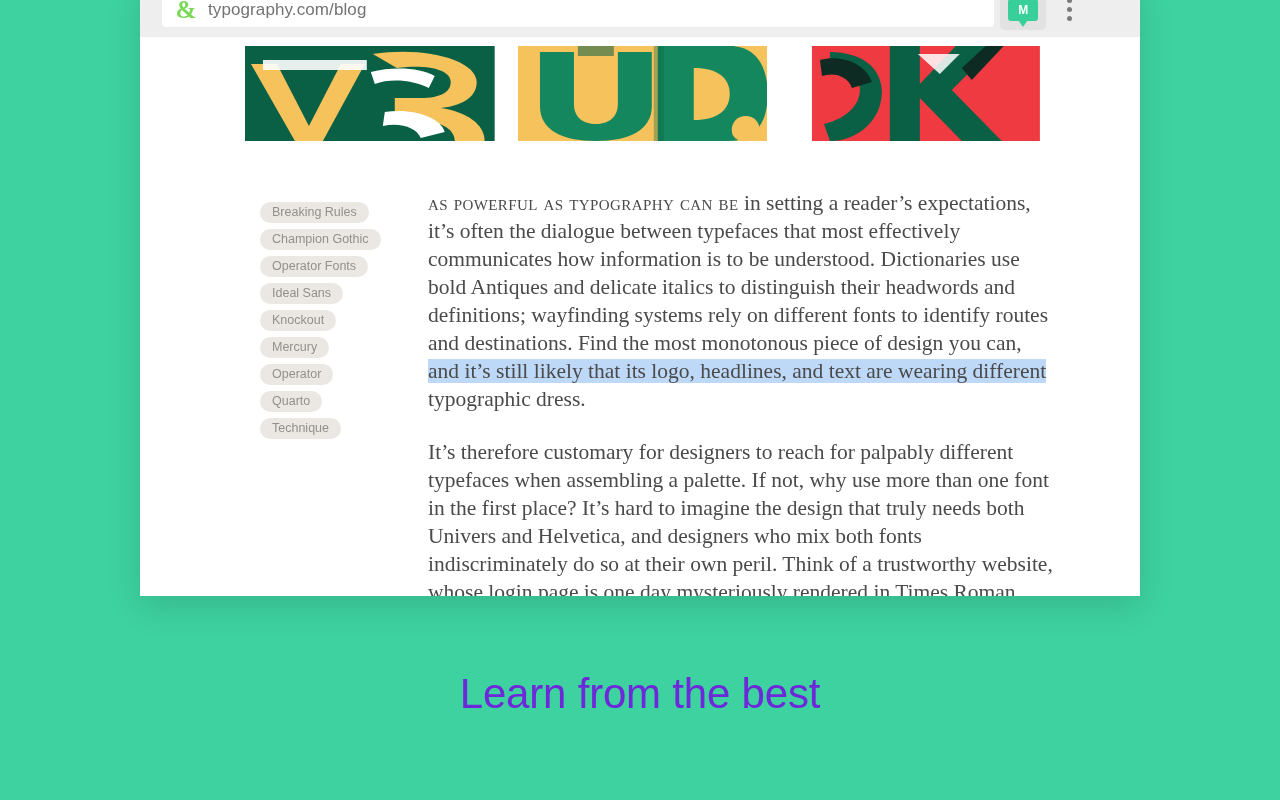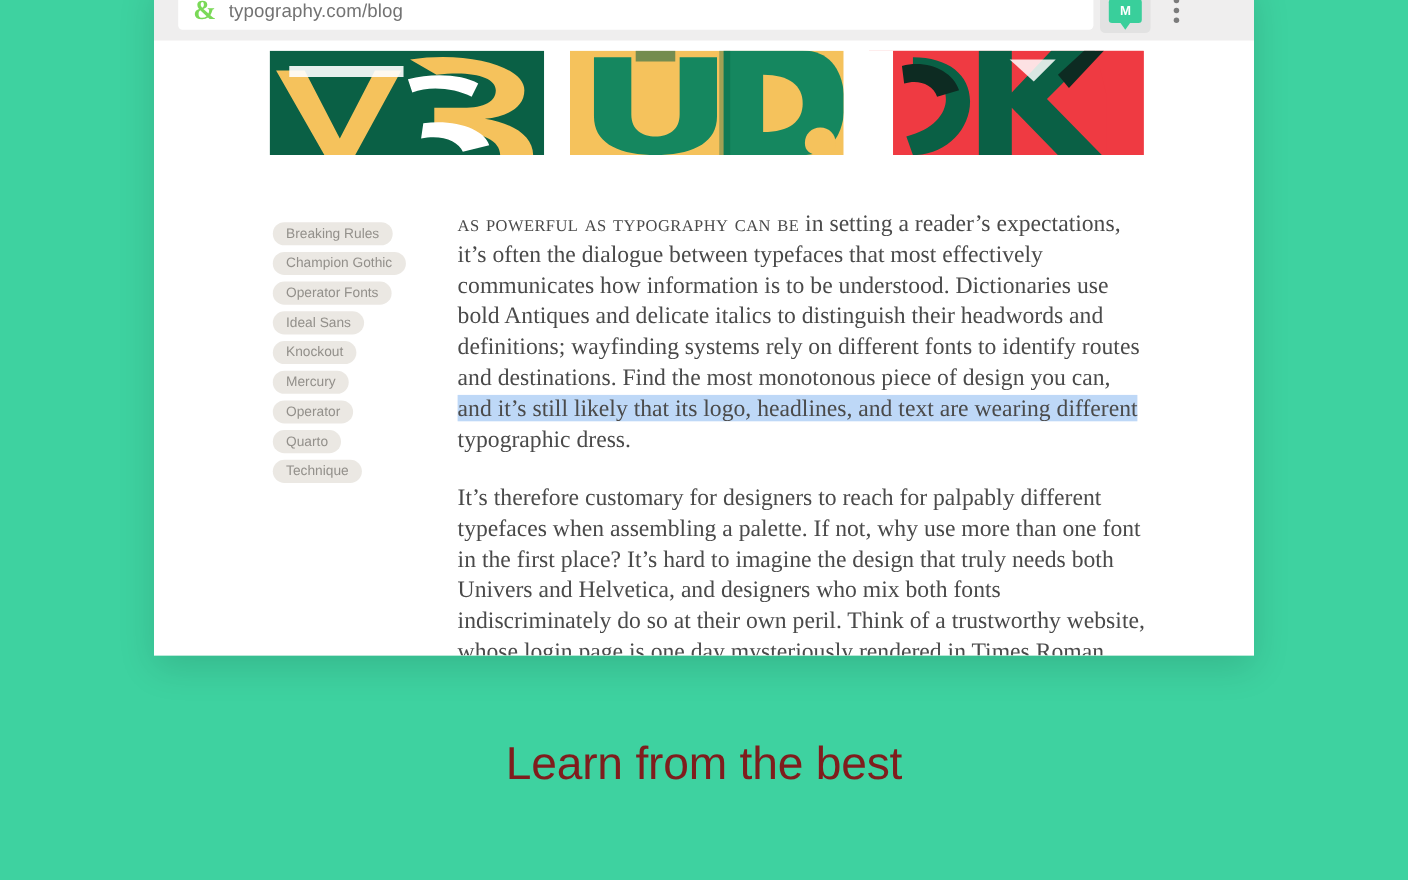--- a/index.html
+++ b/index.html
@@ -167,21 +167,21 @@
     position: relative;
     width: 250px;
     height: 95px;
     overflow: hidden;
   }
   .hero-panel svg { display: block; width: 100%; height: 100%; }
 
   
   #article {
     position: absolute;
-    left: 4px;
+    left: 16px;
     top: 104px;
     width: 1000px;
     height: 455px;
   }
 
   #tag-list {
     position: absolute;
     left: 104px;
     top: 61px;
     width: 160px;
@@ -268,21 +268,21 @@
     margin-top: 3px;
   }
 
   
   #page-heading {
     position: absolute;
     left: 0;
     top: 668px;
     width: 1280px;
     text-align: center;
-    color: #7f1d1d;
+    color: #6d28d9;
     font-family: "Liberation Sans", sans-serif;
     font-size: 42px;
     font-weight: 400;
     line-height: 52px;
     letter-spacing: -0.2px;
   }
 </style>
 </head>
 <body>
 

